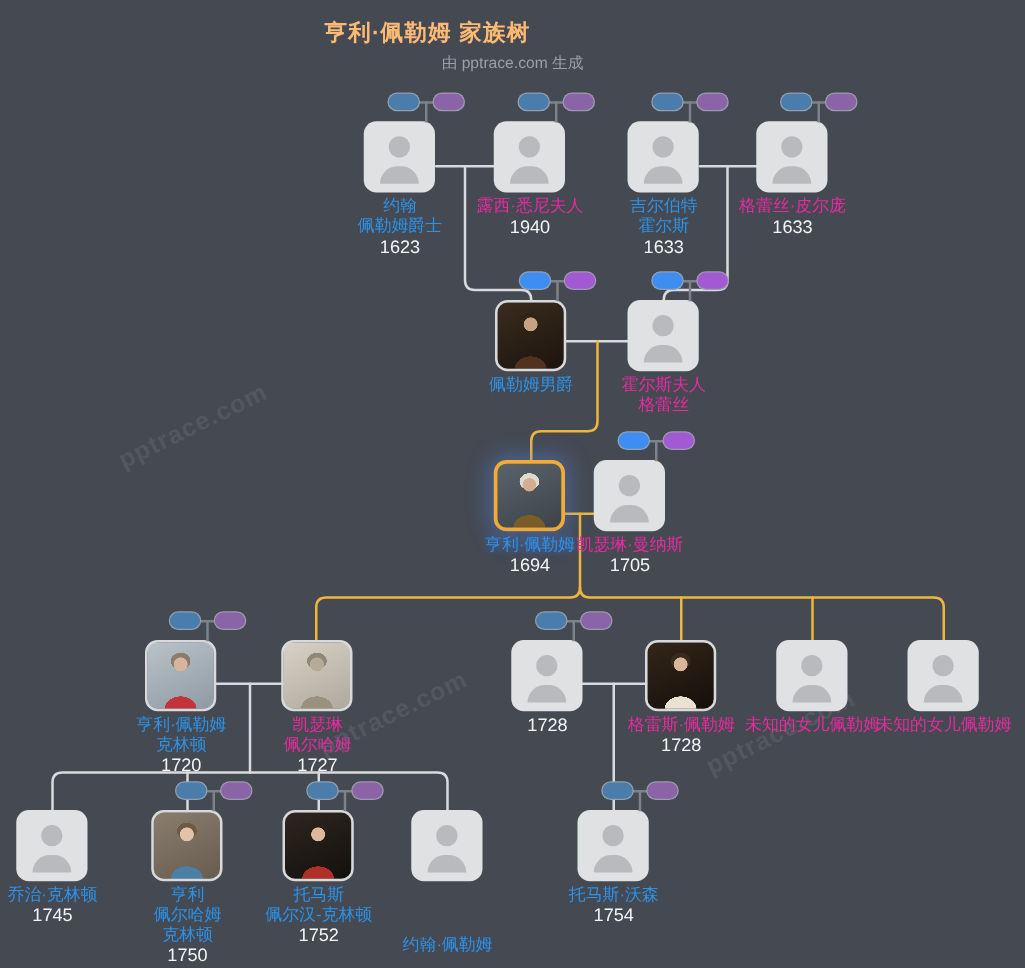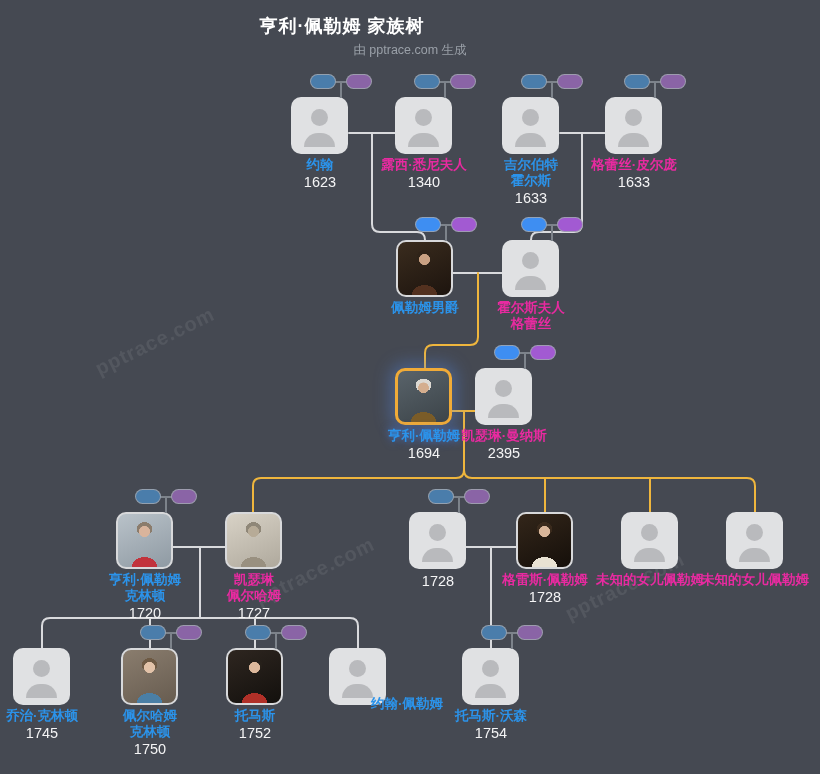--- a/index.html
+++ b/index.html
@@ -5,21 +5,21 @@
   html,body{margin:0;padding:0;}
   body{
     width:820px;height:774px;overflow:hidden;
     background:var(--bg,#454952);
     font-family:"Liberation Sans","DejaVu Sans",sans-serif;
     position:relative;
   }
   .stage{position:absolute;left:0;top:0;width:820px;height:774px;overflow:hidden;}
   .title{
     position:absolute;left:0;top:14px;width:684px;text-align:center;
-    color:#ffffff;font-size:18px;font-weight:bold;letter-spacing:1px;
+    color:#fdba74;font-size:18px;font-weight:bold;letter-spacing:1px;
   }
   .subtitle{
     position:absolute;left:0;top:42px;width:820px;text-align:center;
     color:#9aa0a8;font-size:12.5px;
   }
   #edges{position:absolute;left:0;top:0;z-index:1;}
   #edges path{fill:none;stroke-width:2;stroke-linecap:round;}
   #edges path.normal{stroke:var(--line);}
   #edges path.highlight{stroke:var(--hline);}
   .watermark{
@@ -41,21 +41,21 @@
     border-radius:50%;background:var(--glyph);
   }
   .avatar::after{
     content:"";position:absolute;left:13px;top:36px;width:31px;height:14px;
     border-radius:16px 16px 0 0;background:var(--glyph);
   }
   .label{
     position:absolute;width:170px;text-align:center;z-index:4;
   }
   .label .line{
-    display:block;font-size:13.5px;font-weight:bold;line-height:16px;white-space:nowrap;
+    display:block;font-size:13.5px;font-weight:normal;line-height:16px;white-space:nowrap;
   }
   .label.m .line{color:var(--male);}
   .label.f .line{color:var(--female);}
   .node.root .label .line{text-shadow:0 0 9px rgba(70,120,220,0.85);}
   .label .year{
     display:block;color:var(--yearcol);font-size:14.5px;font-weight:normal;
     line-height:19px;white-space:nowrap;
   }
   .pill-pair{position:absolute;width:62px;height:15px;z-index:5;}
   .pill{position:absolute;top:0;width:26px;height:15px;border-radius:8px;
@@ -98,34 +98,35 @@
   <div id="watermarks">
       <div class="watermark" style="left: 250px; top: 560px;">pptrace.com</div>
       <div class="watermark" style="left: 560px; top: 575px;">pptrace.com</div>
       <div class="watermark" style="left: 90px; top: 330px;">pptrace.com</div>
     </div>
   <div id="nodes">
       <div class="node">
         <div class="box avatar" style="left: 291px; top: 97px;"></div>
         <div class="label m" style="left: 235px; top: 157px;">
           <span class="line">约翰</span>
+          <span class="line">佩勒姆爵士</span>
           <span class="year">1623</span>
         </div>
         <div class="pill-pair" style="left: 310px; top: 74px;">
           <div class="pill-stub" style="height: 17px;"></div>
           <div class="pill-link"></div>
           <div class="pill father"></div>
           <div class="pill mother"></div>
         </div>
       </div>
       <div class="node">
         <div class="box avatar" style="left: 395px; top: 97px;"></div>
         <div class="label f" style="left: 339px; top: 157px;">
           <span class="line">露西·悉尼夫人</span>
-          <span class="year">1340</span>
+          <span class="year">1940</span>
         </div>
         <div class="pill-pair" style="left: 414px; top: 74px;">
           <div class="pill-stub" style="height: 17px;"></div>
           <div class="pill-link"></div>
           <div class="pill father"></div>
           <div class="pill mother"></div>
         </div>
       </div>
       <div class="node">
         <div class="box avatar" style="left: 502px; top: 97px;"></div>
@@ -183,21 +184,21 @@
         <div class="box photo" style="left: 395px; top: 368px; background: radial-gradient(circle at 50% 33%, rgb(212, 174, 142) 0px, rgb(212, 174, 142) 12%, rgba(0, 0, 0, 0) 13%), radial-gradient(13px 11px at 50% 28%, rgb(220, 217, 210) 0px, rgb(220, 217, 210) 60%, rgba(0, 0, 0, 0) 61%), radial-gradient(18px 14px at 50% 100%, rgb(122, 92, 40) 0px, rgb(122, 92, 40) 70%, rgba(0, 0, 0, 0) 71%), linear-gradient(155deg, rgb(89, 99, 106), rgb(60, 68, 73));"></div>
         <div class="label m" style="left: 339px; top: 428px;">
           <span class="line">亨利·佩勒姆</span>
           <span class="year">1694</span>
         </div>
       </div>
       <div class="node">
         <div class="box avatar" style="left: 475px; top: 368px;"></div>
         <div class="label f" style="left: 419px; top: 428px;">
           <span class="line">凯瑟琳·曼纳斯</span>
-          <span class="year">2395</span>
+          <span class="year">1705</span>
         </div>
         <div class="pill-pair bright" style="left: 494px; top: 345px;">
           <div class="pill-stub" style="height: 17px;"></div>
           <div class="pill-link"></div>
           <div class="pill father"></div>
           <div class="pill mother"></div>
         </div>
       </div>
       <div class="node">
         <div class="box photo" style="left: 116px; top: 512px; background: radial-gradient(circle at 50% 33%, rgb(217, 180, 156) 0px, rgb(217, 180, 156) 12%, rgba(0, 0, 0, 0) 13%), radial-gradient(13px 11px at 50% 28%, rgb(139, 124, 108) 0px, rgb(139, 124, 108) 60%, rgba(0, 0, 0, 0) 61%), radial-gradient(18px 14px at 50% 100%, rgb(194, 51, 60) 0px, rgb(194, 51, 60) 70%, rgba(0, 0, 0, 0) 71%), linear-gradient(155deg, rgb(185, 194, 201), rgb(143, 154, 163));"></div>
@@ -255,47 +256,49 @@
       <div class="node">
         <div class="box avatar" style="left: 13px; top: 648px;"></div>
         <div class="label m" style="left: -43px; top: 708px;">
           <span class="line">乔治·克林顿</span>
           <span class="year">1745</span>
         </div>
       </div>
       <div class="node">
         <div class="box photo" style="left: 121px; top: 648px; background: radial-gradient(circle at 50% 33%, rgb(226, 194, 168) 0px, rgb(226, 194, 168) 12%, rgba(0, 0, 0, 0) 13%), radial-gradient(13px 11px at 50% 28%, rgb(110, 90, 68) 0px, rgb(110, 90, 68) 60%, rgba(0, 0, 0, 0) 61%), radial-gradient(18px 14px at 50% 100%, rgb(74, 127, 166) 0px, rgb(74, 127, 166) 70%, rgba(0, 0, 0, 0) 71%), linear-gradient(155deg, rgb(138, 125, 110), rgb(103, 92, 80));"></div>
         <div class="label m" style="left: 65px; top: 708px;">
+          <span class="line">亨利</span>
           <span class="line">佩尔哈姆</span>
           <span class="line">克林顿</span>
           <span class="year">1750</span>
         </div>
         <div class="pill-pair" style="left: 140px; top: 625px;">
           <div class="pill-stub" style="height: 17px;"></div>
           <div class="pill-link"></div>
           <div class="pill father"></div>
           <div class="pill mother"></div>
         </div>
       </div>
       <div class="node">
         <div class="box photo" style="left: 226px; top: 648px; background: radial-gradient(circle at 50% 33%, rgb(220, 184, 156) 0px, rgb(220, 184, 156) 12%, rgba(0, 0, 0, 0) 13%), radial-gradient(13px 11px at 50% 28%, rgb(38, 32, 26) 0px, rgb(38, 32, 26) 60%, rgba(0, 0, 0, 0) 61%), radial-gradient(18px 14px at 50% 100%, rgb(176, 48, 40) 0px, rgb(176, 48, 40) 70%, rgba(0, 0, 0, 0) 71%), linear-gradient(155deg, rgb(46, 38, 32), rgb(19, 16, 13));"></div>
         <div class="label m" style="left: 170px; top: 708px;">
           <span class="line">托马斯</span>
+          <span class="line">佩尔汉-克林顿</span>
           <span class="year">1752</span>
         </div>
         <div class="pill-pair" style="left: 245px; top: 625px;">
           <div class="pill-stub" style="height: 17px;"></div>
           <div class="pill-link"></div>
           <div class="pill father"></div>
           <div class="pill mother"></div>
         </div>
       </div>
       <div class="node">
         <div class="box avatar" style="left: 329px; top: 648px;"></div>
-        <div class="label m" style="left: 273px; top: 696px; text-align: right;">
+        <div class="label m" style="left: 273px; top: 748px;">
           <span class="line">约翰·佩勒姆</span>
         </div>
       </div>
       <div class="node">
         <div class="box avatar" style="left: 462px; top: 648px;"></div>
         <div class="label m" style="left: 406px; top: 708px;">
           <span class="line">托马斯·沃森</span>
           <span class="year">1754</span>
         </div>
         <div class="pill-pair" style="left: 481px; top: 625px;">

